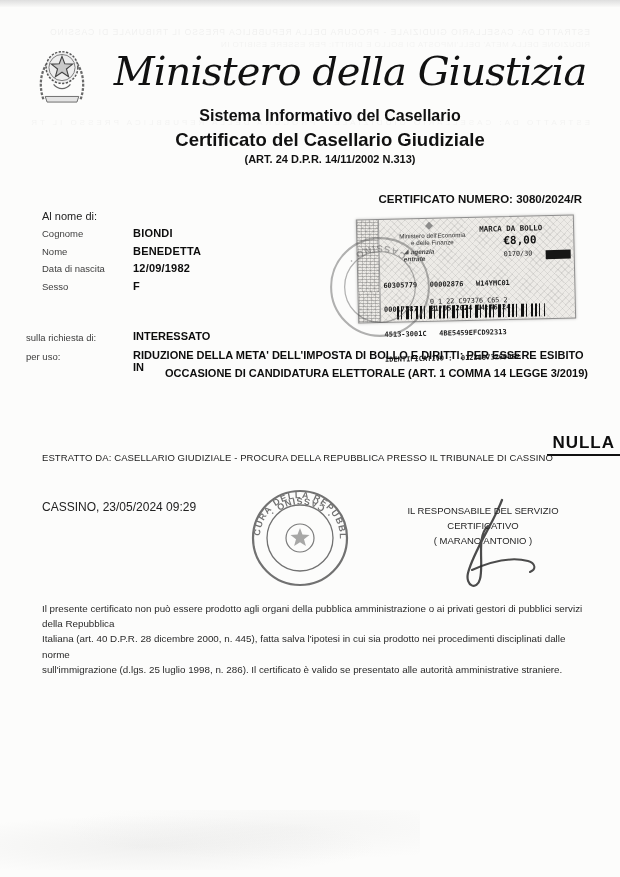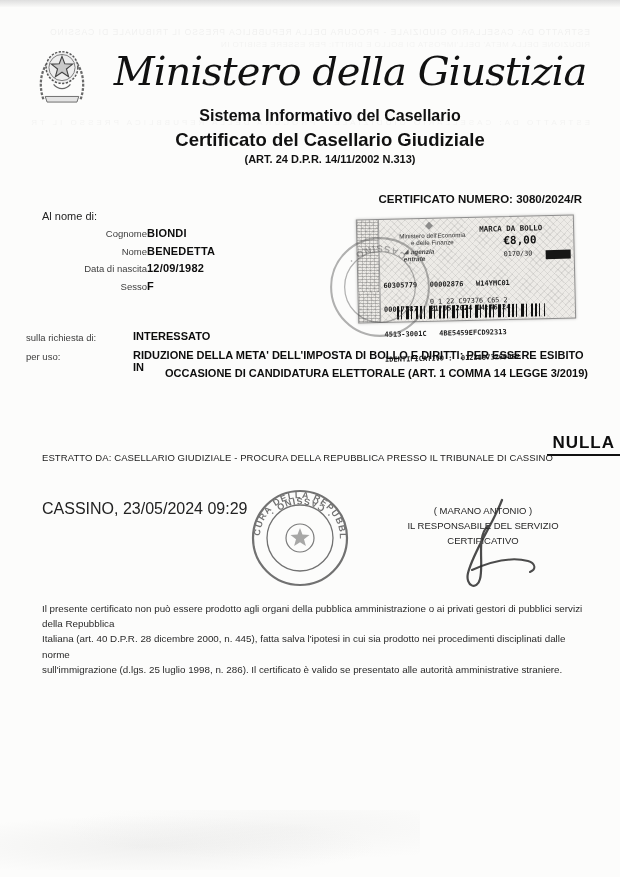--- a/index.html
+++ b/index.html
@@ -28,21 +28,21 @@
     font-size:16px;font-weight:bold;color:#111;}
   .cert-title{position:absolute;left:30px;top:129px;width:600px;text-align:center;
     font-size:18.5px;font-weight:bold;color:#111;}
   .law-ref{position:absolute;left:30px;top:153px;width:600px;text-align:center;
     font-size:11px;font-weight:bold;color:#111;}
   .cert-number{position:absolute;right:38px;top:193px;font-size:11.5px;
     font-weight:600;color:#111;}
 
   
   .al-nome{position:absolute;left:42px;top:210px;font-size:11px;color:#222;}
-  .fields{position:absolute;left:56px;top:227px;width:300px;text-align:right;}
+  .fields{position:absolute;left:42px;top:227px;width:300px;}
   .frow{display:flex;height:17.5px;align-items:baseline;}
   .flabel{width:91px;font-size:9.5px;color:#3d3d3d;}
   .fvalue{font-size:11px;font-weight:bold;color:#0d0d0d;letter-spacing:.2px;}
 
   
   .bollo{
     position:absolute;left:357px;top:217px;width:216px;height:102px;
     transform:rotate(-1.3deg);
     background-color:#edebe7;
     background-image:
@@ -84,21 +84,21 @@
   
   .req-label{position:absolute;left:26px;font-size:9.5px;color:#3d3d3d;}
   .req-value{position:absolute;left:133px;font-size:11px;font-weight:bold;color:#0d0d0d;width:455px;}
   .attest{position:absolute;left:42px;top:395px;font-size:12px;color:#1a1a1a;}
   .nulla-wrap{position:absolute;left:20px;top:412px;width:600px;text-align:right;margin-top:21px;}
   .nulla{display:inline-block;font-size:17px;font-weight:bold;letter-spacing:1px;
     border-bottom:2px solid #111;padding:0 5px 1px 5px;color:#0d0d0d;}
   .estratto{position:absolute;left:42px;top:452px;font-size:9.5px;color:#222;letter-spacing:.1px;}
 
   
-  .place-date{position:absolute;left:42px;top:500px;font-size:16px;color:#222;}
+  .place-date{position:absolute;left:42px;top:500px;font-size:12px;color:#222;}
   .officer{position:absolute;left:372px;top:503px;width:222px;text-align:center;
     font-size:9.5px;color:#1f1f1f;line-height:15px;}
   .signature{position:absolute;left:432px;top:498px;}
 
   
   .footer{position:absolute;left:42px;top:601px;width:545px;font-size:9.8px;
     line-height:15.2px;color:#2a2a2a;}
 </style>
 </head>
 <body>
@@ -213,22 +213,22 @@
       </text>
       <text font-size="9" letter-spacing="2">
         <textPath href="#arcB2" startOffset="50%" text-anchor="middle">· CASSINO ·</textPath>
       </text>
       <circle cx="50" cy="50" r="14" fill="none" stroke="#5a5a5a" stroke-width="1.2"></circle>
       <polygon points="50,40 52.47,46.6 59.51,46.91 53.99,51.3 55.88,58.09 50,54.2 44.12,58.09 46.01,51.3 40.49,46.91 47.53,46.6" fill="#6e6e6e" opacity=".75"></polygon>
     </svg>
   </div>
 
   <div class="officer">
+    <div>IL RESPONSABILE DEL SERVIZIO CERTIFICATIVO</div>
     <div>( MARANO ANTONIO )</div>
-    <div>IL RESPONSABILE DEL SERVIZIO CERTIFICATIVO</div>
   </div>
 
   <div class="signature">
     <svg width="130" height="100" viewBox="0 0 130 100">
       <path d="M70,2 C60,28 42,52 36,75 C33,88 45,93 48,81 C52,66 44,38 56,28" fill="none" stroke="#2b2b2b" stroke-width="2.2" stroke-linecap="round" opacity=".85"></path>
       <path d="M40,72 C60,63 80,59 96,63 C103,65 105,71 98,74" fill="none" stroke="#2b2b2b" stroke-width="2" stroke-linecap="round" opacity=".85"></path>
     </svg>
   </div>
 
   <div class="footer">

